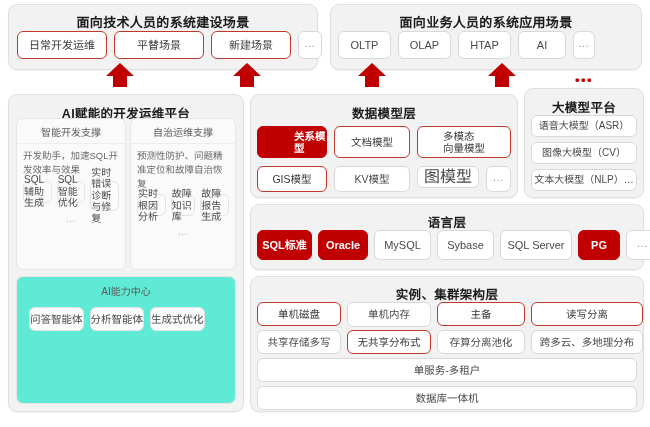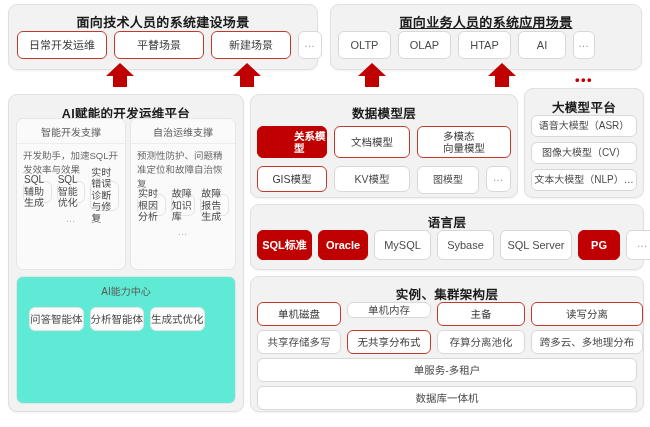--- a/index.html
+++ b/index.html
@@ -158,21 +158,21 @@
     <div class="panel-title" style="font-size:13px; padding-top:7px;">面向技术人员的系统建设场景</div>
   </div>
   <div class="scn-row" style="left:17px; top:31px;">
     <div class="chip outline" style="width:90px;height:28px;font-size:11px;">日常开发运维</div>
     <div class="chip outline" style="width:90px;height:28px;font-size:11px;">平替场景</div>
     <div class="chip outline" style="width:80px;height:28px;font-size:11px;">新建场景</div>
     <div class="chip ellipsis" style="width:24px;height:28px;">…</div>
   </div>
 
   <div class="panel" style="left:330px; top:4px; width:312px; height:66px;">
-    <div class="panel-title" style="font-size:13px; padding-top:7px;text-decoration:underline;">面向业务人员的系统应用场景</div>
+    <div class="panel-title" style="font-size:13px; padding-top:7px;">面向业务人员的系统应用场景</div>
   </div>
   <div class="scn-row" style="left:338px; top:31px;">
     <div class="chip" style="width:53px;height:28px;font-size:11px;">OLTP</div>
     <div class="chip" style="width:53px;height:28px;font-size:11px;">OLAP</div>
     <div class="chip" style="width:53px;height:28px;font-size:11px;">HTAP</div>
     <div class="chip" style="width:48px;height:28px;font-size:11px;">AI</div>
     <div class="chip ellipsis" style="width:22px;height:28px;">…</div>
   </div>
 
   <div class="dots-red" style="left:575px; top:72px;">•••</div>
@@ -239,21 +239,21 @@
   </div>
   <div class="grid-row" style="left:257px; top:126px;">
     <div class="chip filled" style="width:70px;height:32px;font-size:10.5px;padding-left:36px;">关系模型</div>
     <div class="chip outline" style="width:76px;height:32px;font-size:10.5px;">文档模型</div>
     <div class="chip outline" style="width:94px;height:32px;font-size:10.5px;">多模态
 向量模型</div>
   </div>
   <div class="grid-row" style="left:257px; top:166px;">
     <div class="chip outline" style="width:70px;height:26px;font-size:10.5px;">GIS模型</div>
     <div class="chip" style="width:76px;height:26px;font-size:10.5px;">KV模型</div>
-    <div class="chip" style="width:62px;height:28px;font-size:10px;">图模型</div>
+    <div class="chip" style="width:62px;height:22px;font-size:16px;">图模型</div>
     <div class="chip ellipsis" style="width:25px;height:26px;">…</div>
   </div>
 
   <div class="panel" style="left:524px; top:88px; width:120px; height:110px;">
     <div class="panel-title" style="font-size:12.5px; padding-top:8px;">大模型平台</div>
   </div>
   <div style="position:absolute; left:531px; top:115px; width:106px; display:flex; flex-direction:column; gap:5px;">
     <div class="chip" style="height:22px;font-size:10px;">语音大模型（ASR）</div>
     <div class="chip" style="height:22px;font-size:10px;">图像大模型（CV）</div>
     <div class="chip" style="height:22px;font-size:10px;">文本大模型（NLP）…</div>
@@ -270,21 +270,21 @@
     <div class="chip" style="width:72px;height:30px;font-size:11px;">SQL Server</div>
     <div class="chip filled" style="width:42px;height:30px;font-size:11px;">PG</div>
     <div class="chip ellipsis" style="width:33px;height:30px;">…</div>
   </div>
 
   <div class="panel" style="left:250px; top:276px; width:394px; height:136px;">
     <div class="panel-title" style="font-size:12.5px; padding-top:7px;">实例、集群架构层</div>
   </div>
   <div class="grid-row" style="left:257px; top:302px; gap:6px;">
     <div class="chip outline" style="width:84px;height:24px;font-size:10.5px;">单机磁盘</div>
-    <div class="chip" style="width:84px;height:16px;font-size:10.5px;">单机内存</div>
+    <div class="chip" style="width:84px;height:25px;font-size:10.5px;">单机内存</div>
     <div class="chip outline" style="width:88px;height:24px;font-size:10.5px;">主备</div>
     <div class="chip outline" style="width:112px;height:24px;font-size:10.5px;">读写分离</div>
   </div>
   <div class="grid-row" style="left:257px; top:330px; gap:6px;">
     <div class="chip" style="width:84px;height:24px;font-size:10.5px;">共享存储多写</div>
     <div class="chip outline" style="width:84px;height:24px;font-size:10.5px;">无共享分布式</div>
     <div class="chip" style="width:88px;height:24px;font-size:10.5px;">存算分离池化</div>
     <div class="chip" style="width:112px;height:24px;font-size:10.5px;">跨多云、多地理分布</div>
   </div>
   <div class="grid-row" style="left:257px; top:358px;">

